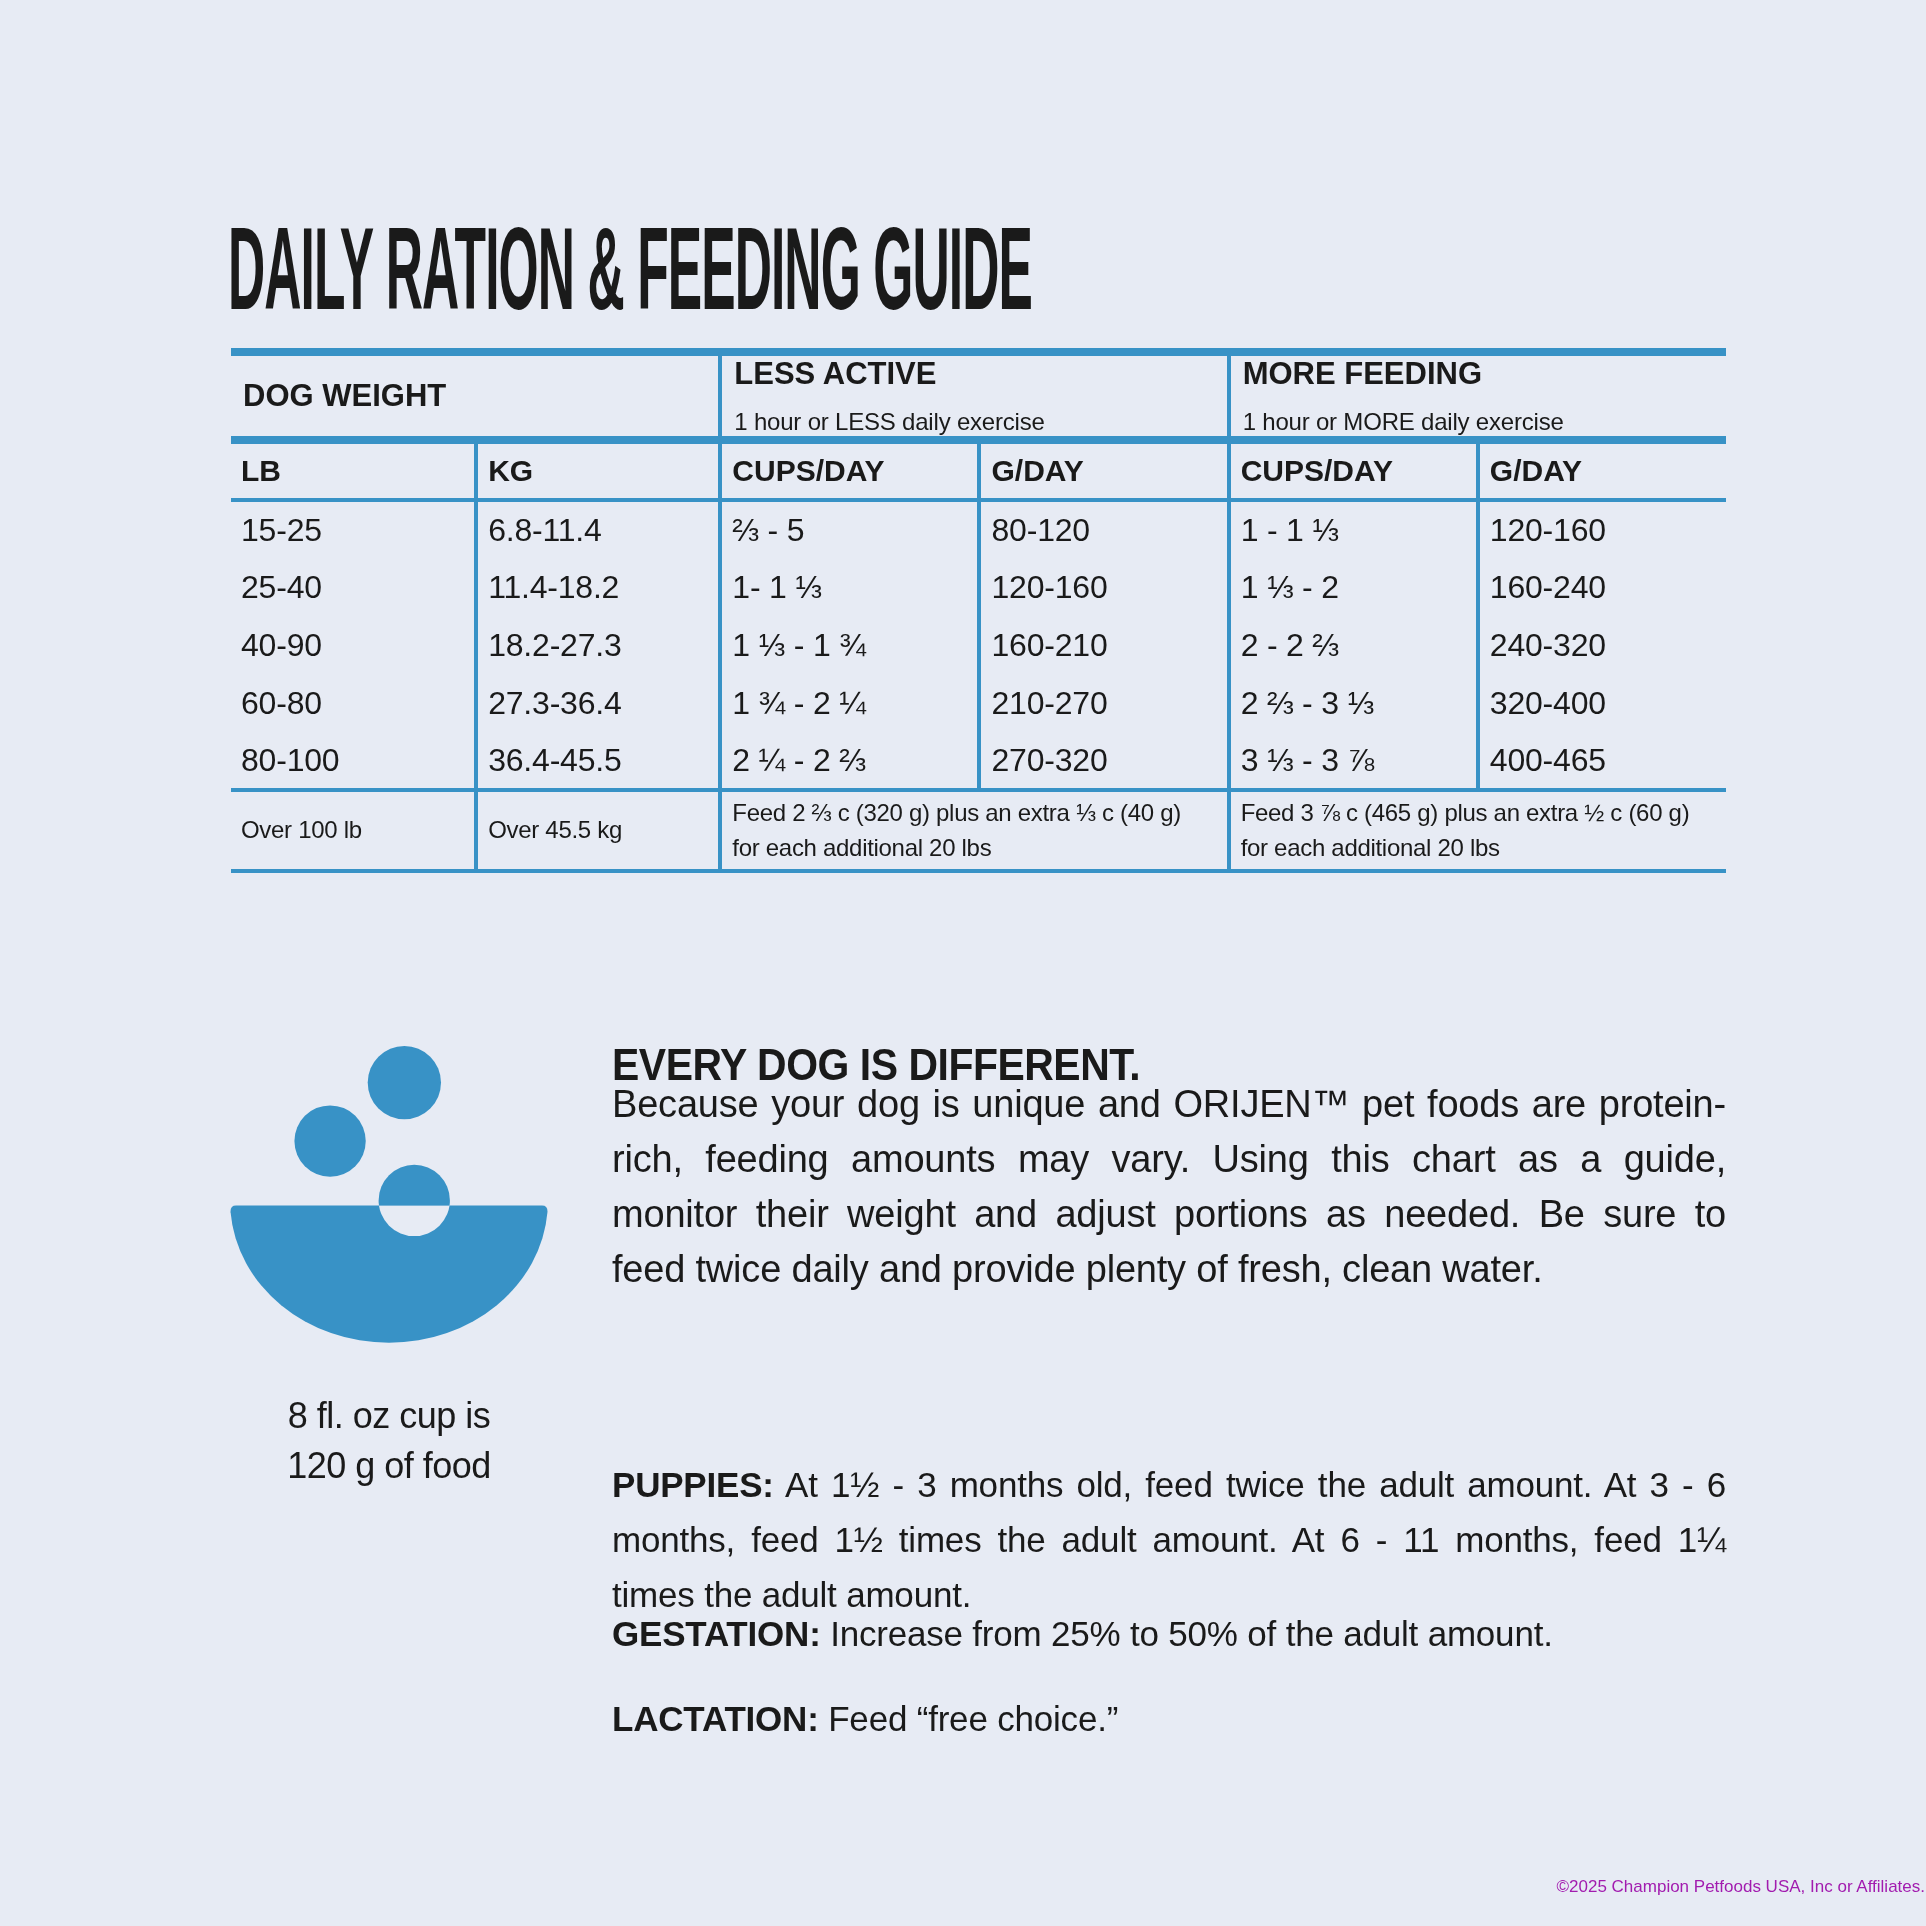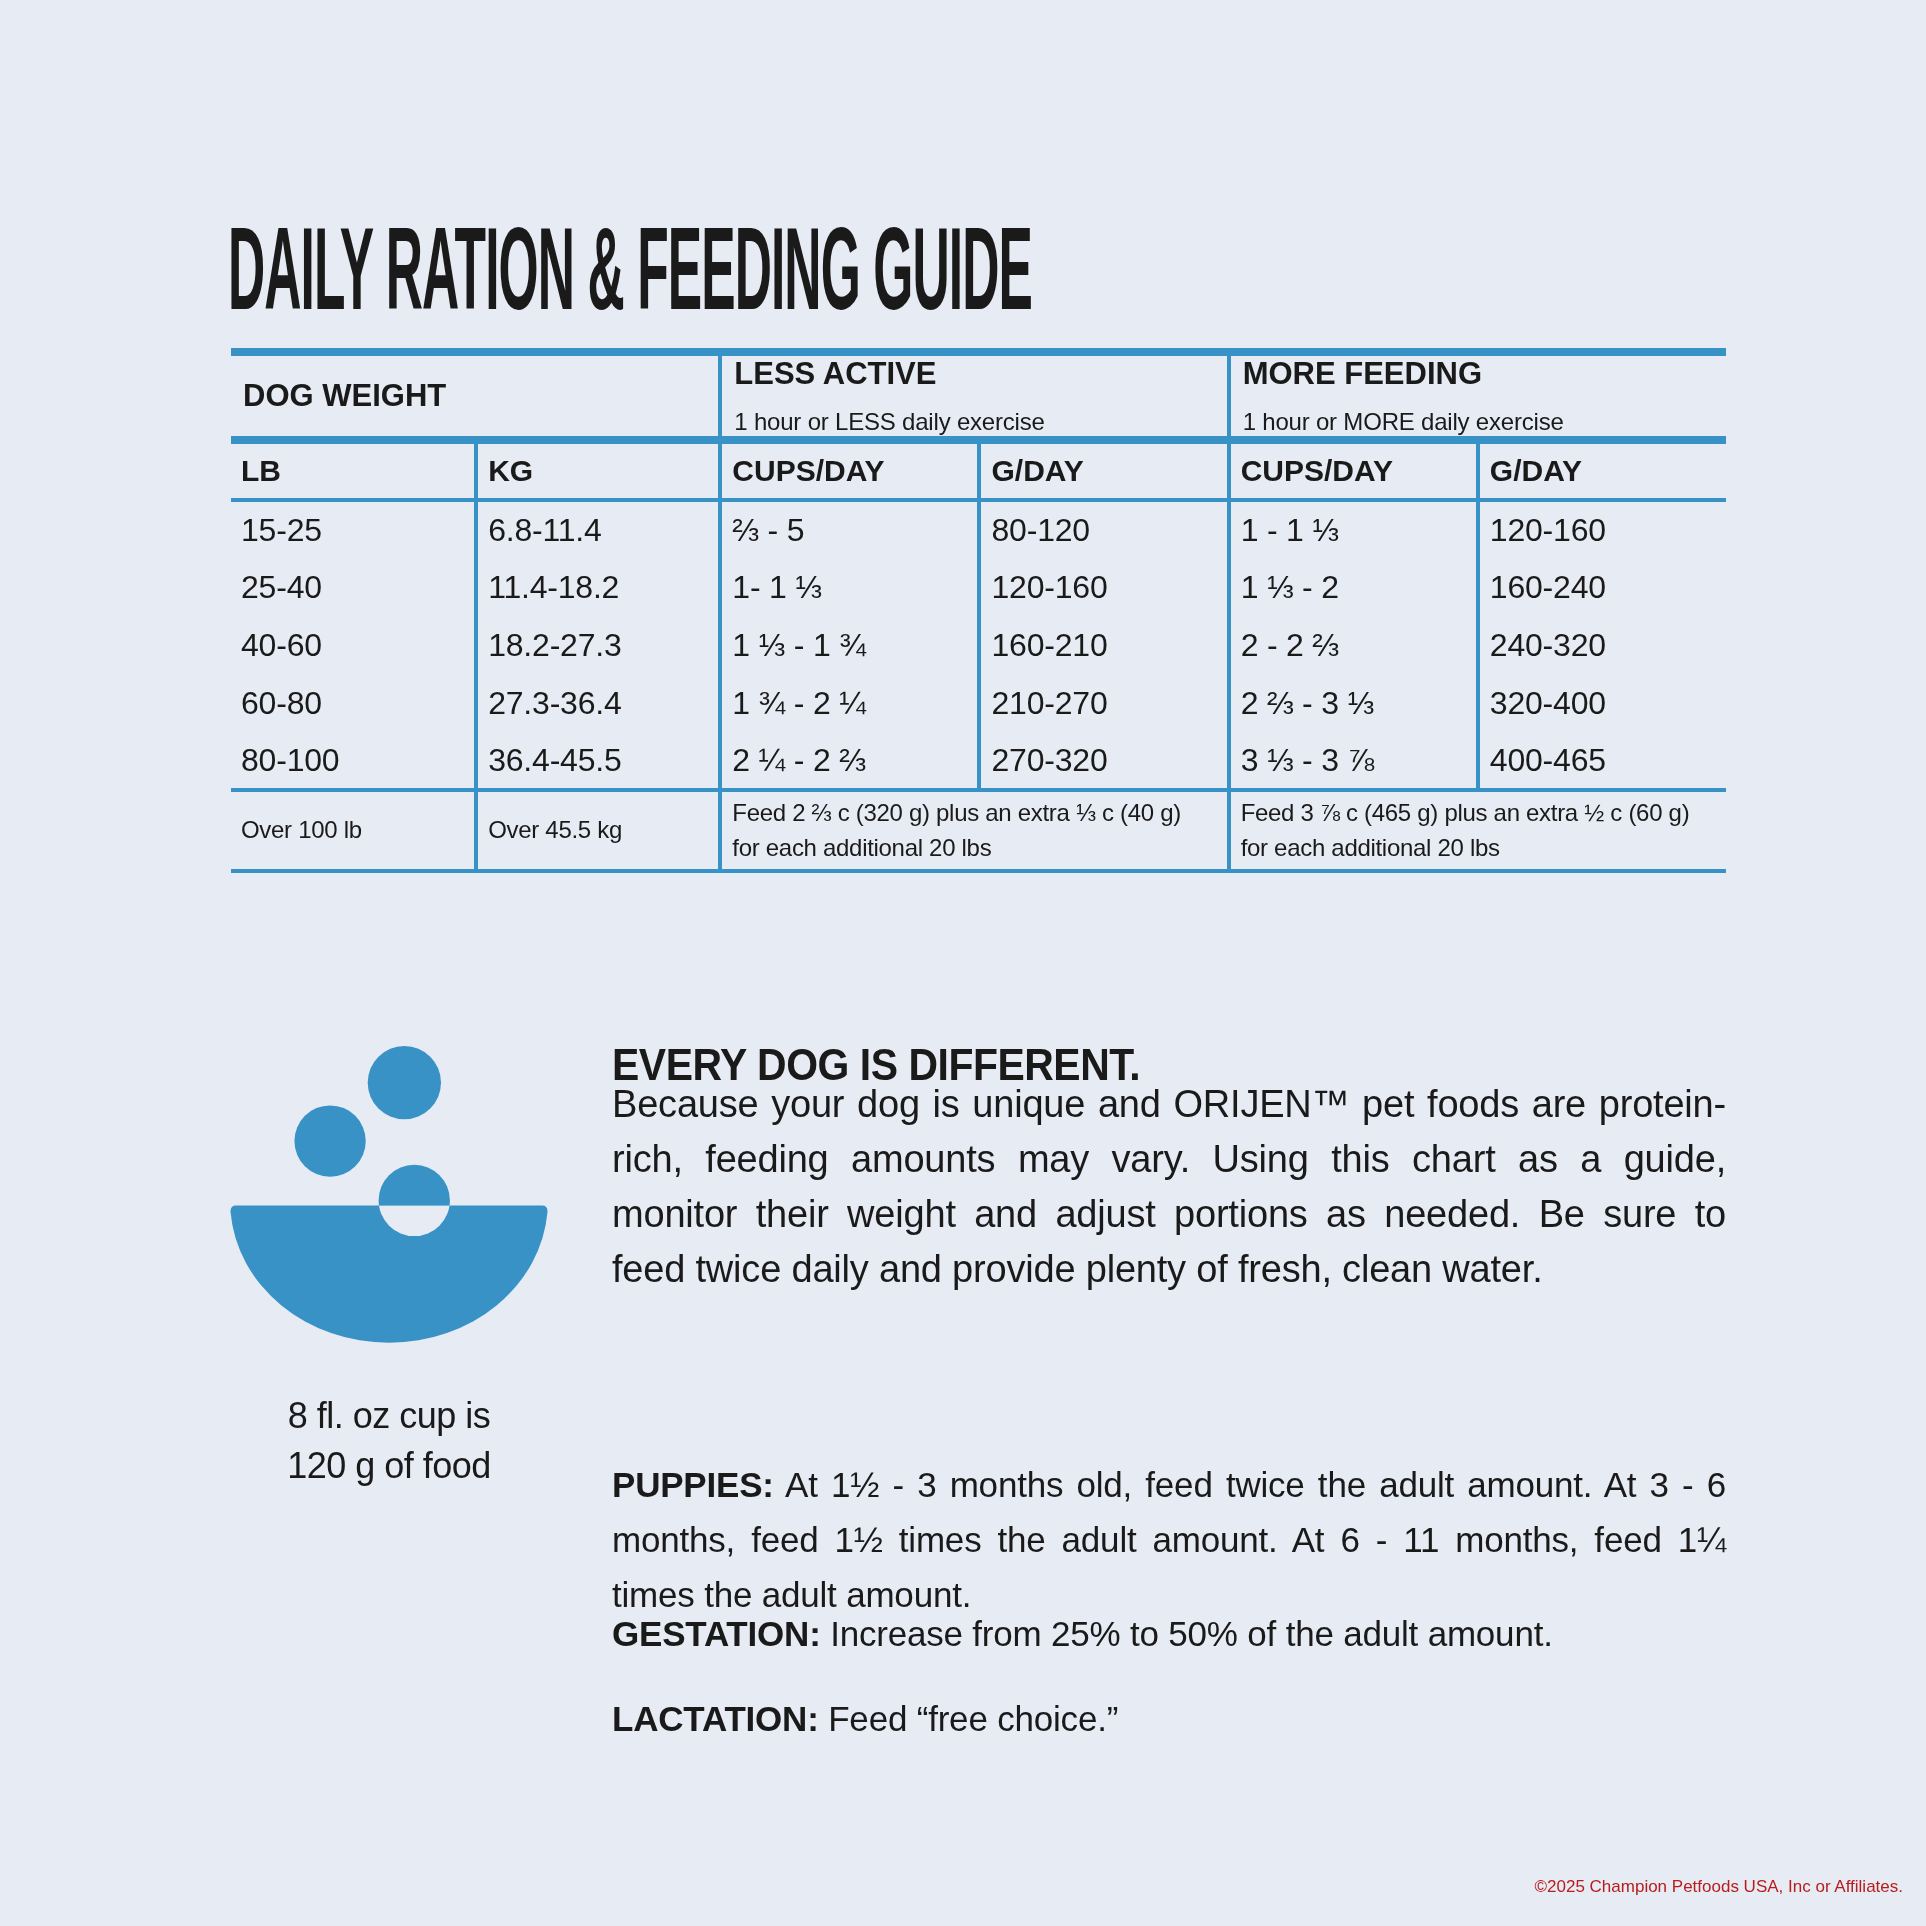--- a/index.html
+++ b/index.html
@@ -57,22 +57,22 @@
   .note{
     position:absolute;left:612px;width:1114px;
     font-size:35px;line-height:55px;letter-spacing:-0.2px;
   }
   .note.puppies{top:1417px;text-align:justify;margin-top:40px;}
   .note.gestation{top:1606px;white-space:nowrap;}
   .note.lactation{top:1691px;white-space:nowrap;}
   .note b,.info-heading b{font-weight:700;}
 
   .footer{
-    position:absolute;right:24px;top:1877px;
-    font-size:17px;color:#b91c1c;letter-spacing:0;
+    position:absolute;right:2px;top:1877px;
+    font-size:17px;color:#a21caf;letter-spacing:0;
   }
 </style>
 </head>
 <body>
 
 <div class="page">
 
   <h1 class="page-title">DAILY RATION &amp; FEEDING GUIDE</h1>
 
   <div class="tbl-wrap">
@@ -118,21 +118,21 @@
       </tr>
       <tr class="tr-data">
         <td class="vr cell">25-40</td>
         <td class="vr cell">11.4-18.2</td>
         <td class="vr cell">1- 1 ⅓</td>
         <td class="vr cell">120-160</td>
         <td class="vr cell">1 ⅓ - 2</td>
         <td class="cell">160-240</td>
       </tr>
       <tr class="tr-data">
-        <td class="vr cell">40-60</td>
+        <td class="vr cell">40-90</td>
         <td class="vr cell">18.2-27.3</td>
         <td class="vr cell">1 ⅓ - 1 ¾</td>
         <td class="vr cell">160-210</td>
         <td class="vr cell">2 - 2 ⅔</td>
         <td class="cell">240-320</td>
       </tr>
       <tr class="tr-data">
         <td class="vr cell">60-80</td>
         <td class="vr cell">27.3-36.4</td>
         <td class="vr cell">1 ¾ - 2 ¼</td>

